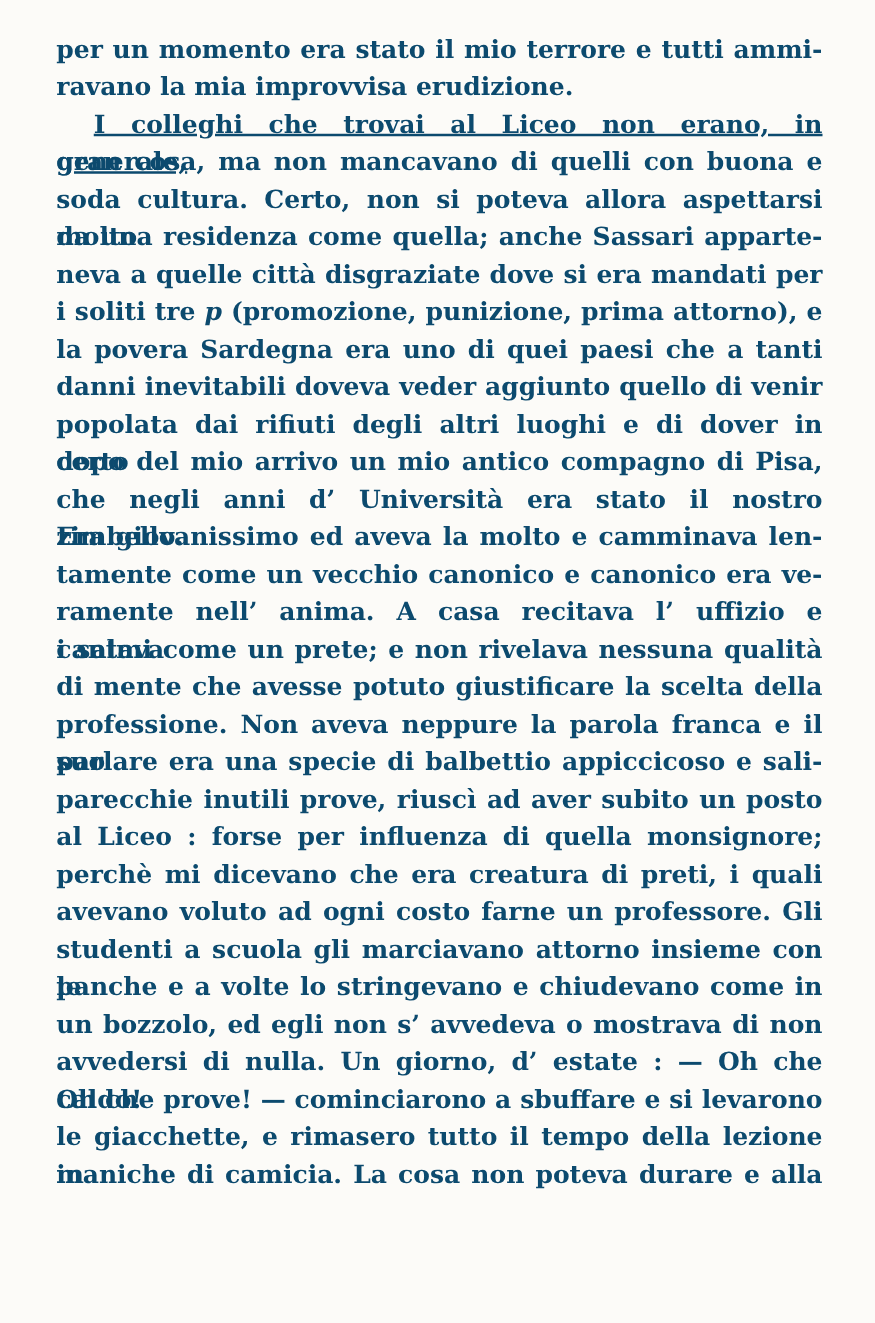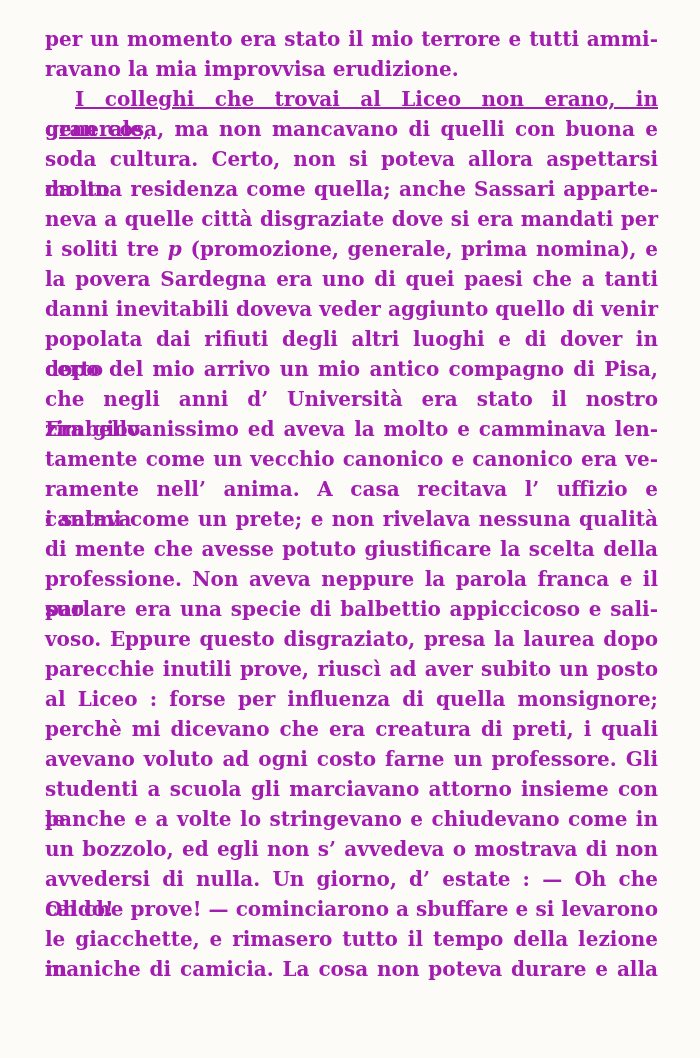--- a/index.html
+++ b/index.html
@@ -46,42 +46,41 @@
     text-decoration: underline;
   }
   .italic {
     font-style: italic;
   }
 </style>
 </head>
 <body style="background: rgb(252, 251, 248);">
 
 <div class="page">
-  <div class="page-text" style="color: #a21caf;">
+  <div class="page-text" style="color: #0c4a6e;">
       <div class="line"><span>per un momento era stato il mio terrore e tutti ammi-</span></div>
       <div class="line no-justify"><span>ravano la mia improvvisa erudizione.</span></div>
       <div class="line indent"><span>I colleghi che trovai al Liceo non erano, in generale,</span></div>
       <div class="line"><span>gran cosa, ma non mancavano di quelli con buona e</span></div>
       <div class="line"><span>soda cultura. Certo, non si poteva allora aspettarsi molto</span></div>
       <div class="line"><span>da una residenza come quella; anche Sassari apparte-</span></div>
       <div class="line"><span>neva a quelle città disgraziate dove si era mandati per</span></div>
-      <div class="line"><span>i soliti tre </span><span class="italic">p</span><span> (promozione, generale, prima nomina), e</span></div>
+      <div class="line"><span>i soliti tre </span><span class="italic">p</span><span> (promozione, punizione, prima attorno), e</span></div>
       <div class="line"><span>la povera Sardegna era uno di quei paesi che a tanti</span></div>
       <div class="line"><span>danni inevitabili doveva veder aggiunto quello di venir</span></div>
       <div class="line"><span>popolata dai rifiuti degli altri luoghi e di dover in certo</span></div>
       <div class="line"><span>dopo del mio arrivo un mio antico compagno di Pisa,</span></div>
       <div class="line"><span>che negli anni d’ Università era stato il nostro zimbello.</span></div>
       <div class="line"><span>Era giovanissimo ed aveva la molto e camminava len-</span></div>
       <div class="line"><span>tamente come un vecchio canonico e canonico era ve-</span></div>
       <div class="line"><span>ramente nell’ anima. A casa recitava l’ uffizio e cantava</span></div>
       <div class="line"><span>i salmi come un prete; e non rivelava nessuna qualità</span></div>
       <div class="line"><span>di mente che avesse potuto giustificare la scelta della</span></div>
       <div class="line"><span>professione. Non aveva neppure la parola franca e il suo</span></div>
       <div class="line"><span>parlare era una specie di balbettio appiccicoso e sali-</span></div>
-      <div class="line"><span>voso. Eppure questo disgraziato, presa la laurea dopo</span></div>
       <div class="line"><span>parecchie inutili prove, riuscì ad aver subito un posto</span></div>
       <div class="line"><span>al Liceo : forse per influenza di quella monsignore;</span></div>
       <div class="line"><span>perchè mi dicevano che era creatura di preti, i quali</span></div>
       <div class="line"><span>avevano voluto ad ogni costo farne un professore. Gli</span></div>
       <div class="line"><span>studenti a scuola gli marciavano attorno insieme con le</span></div>
       <div class="line"><span>panche e a volte lo stringevano e chiudevano come in</span></div>
       <div class="line"><span>un bozzolo, ed egli non s’ avvedeva o mostrava di non</span></div>
       <div class="line"><span>avvedersi di nulla. Un giorno, d’ estate : — Oh che caldo!</span></div>
       <div class="line"><span>Oh che prove! — cominciarono a sbuffare e si levarono</span></div>
       <div class="line"><span>le giacchette, e rimasero tutto il tempo della lezione in</span></div>

